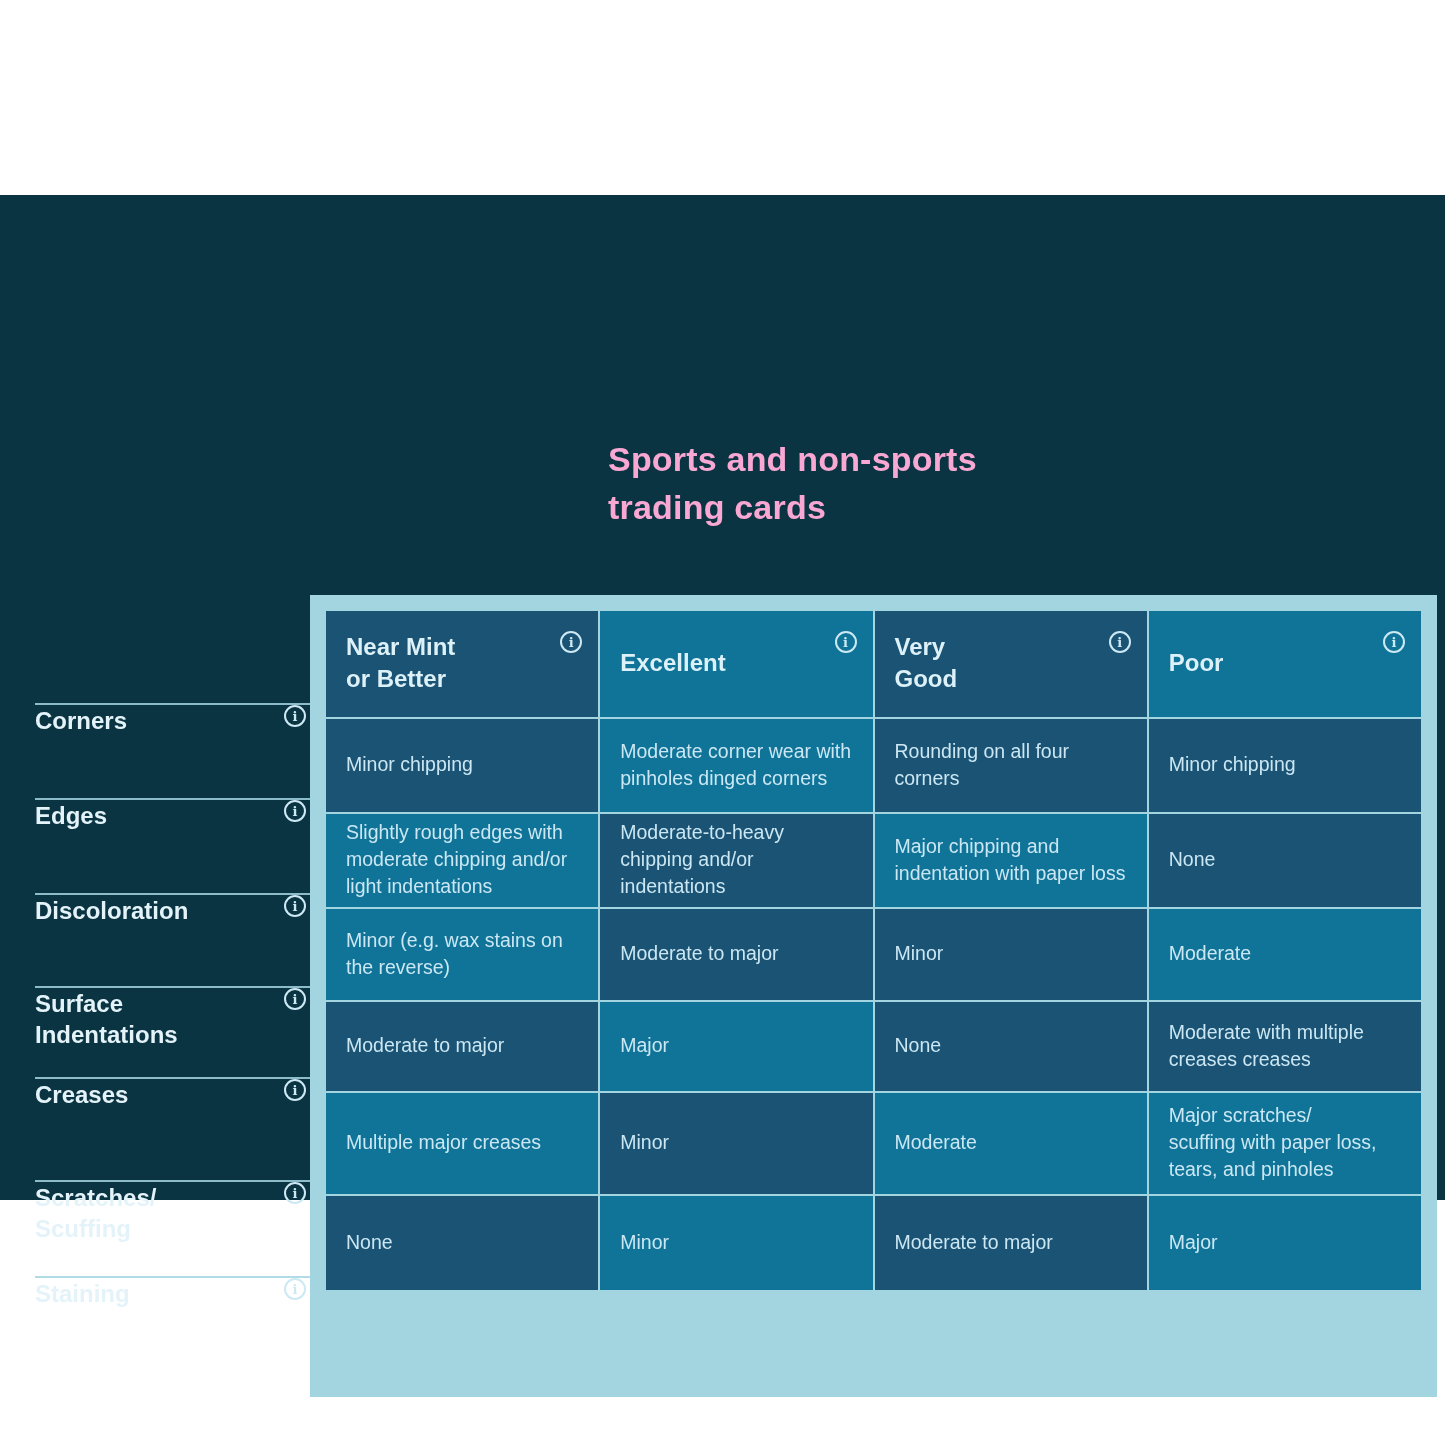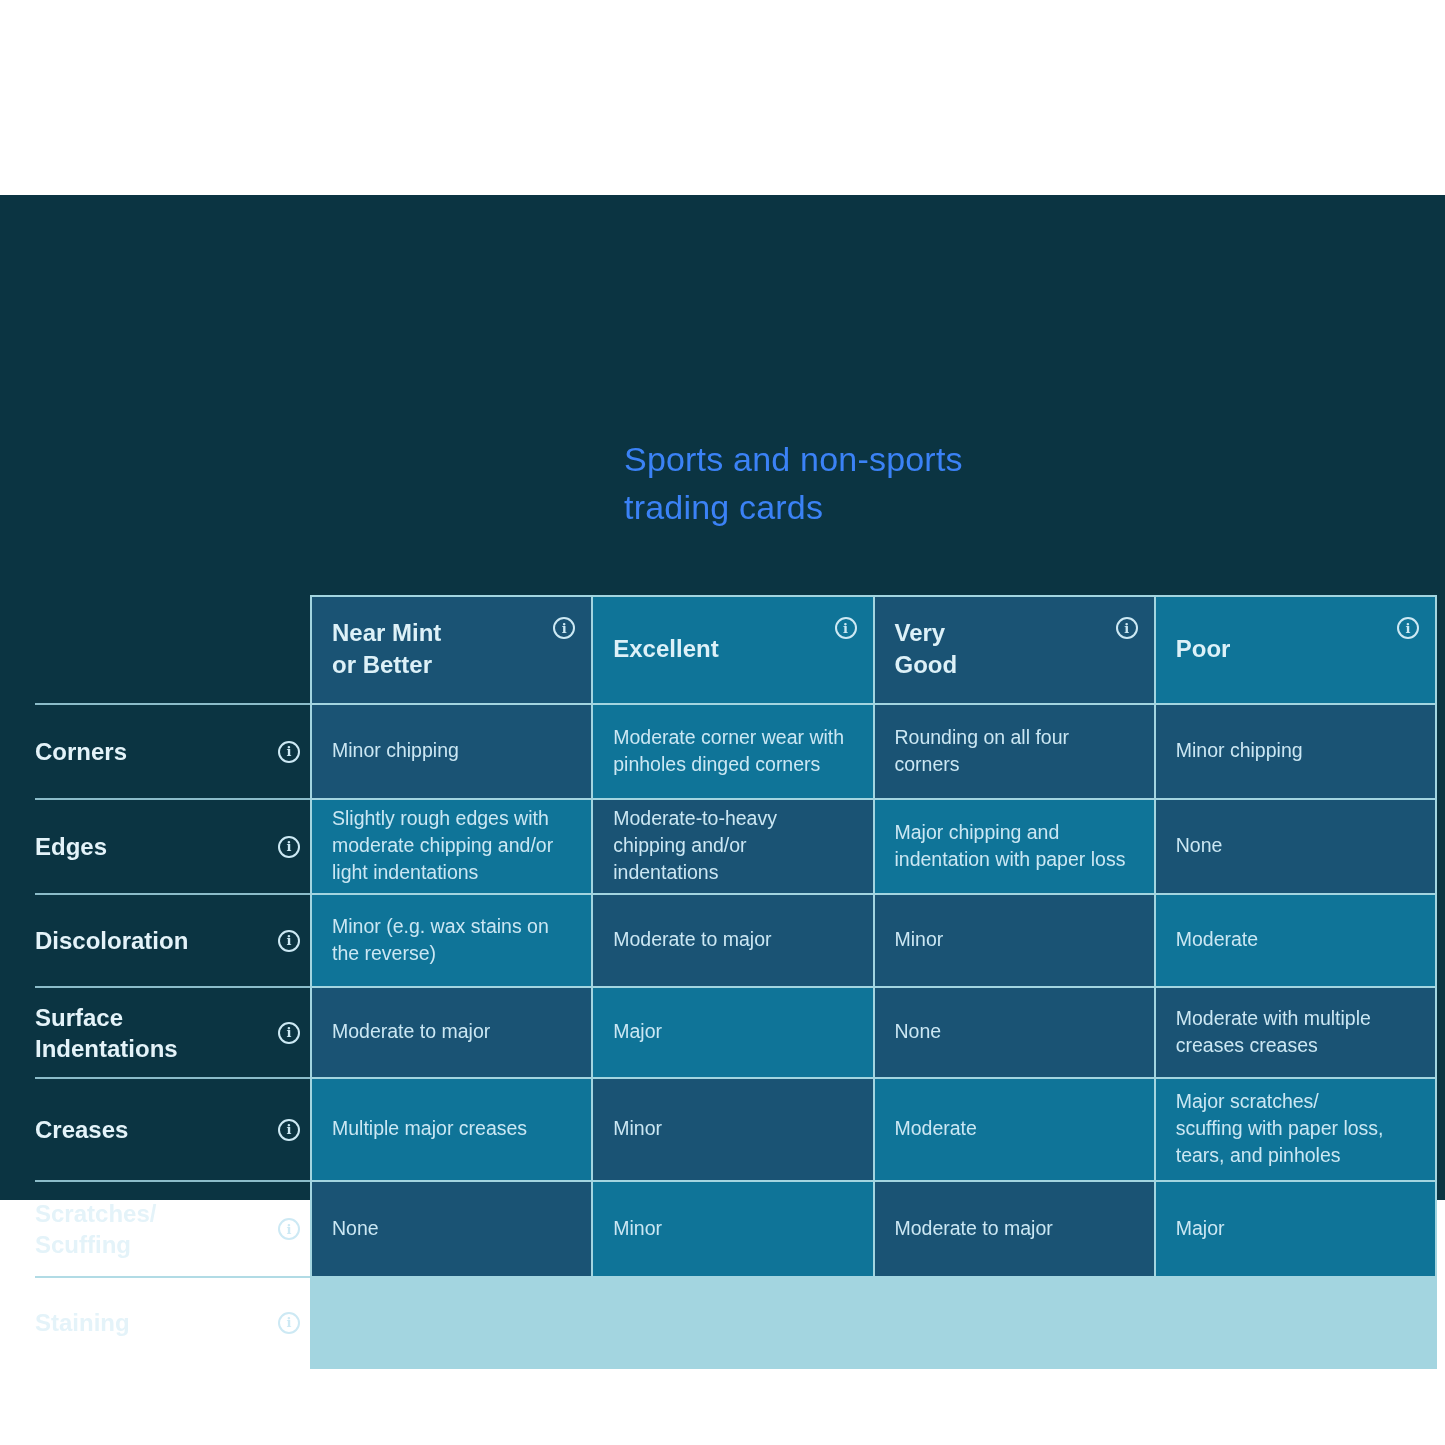--- a/index.html
+++ b/index.html
@@ -8,31 +8,31 @@
 
   .page { position: absolute; inset: 0; background: #ffffff; }
 
   .panel {
     position: absolute; left: 0; top: 195px; width: 1445px; height: 1005px;
     background: #0b3442;
   }
 
   .title {
     position: absolute; left: 608px; top: 240px;
-    font-size: 34px; font-weight: normal; line-height: 48px;
-    color: #3b82f6; white-space: pre-line; letter-spacing: 0.2px; margin-left: 16px;
+    font-size: 34px; font-weight: bold; line-height: 48px;
+    color: #f9a8d4; white-space: pre-line; letter-spacing: 0.2px;
   }
 
   
   .table-grid {
     position: absolute; left: 310px; top: 400px; width: 1127px;
     display: grid;
     grid-template-columns: repeat(4, 1fr);
     grid-template-rows: 106px 93px 93px 91px 89px 101px 94px 89px;
-    gap: 2px; padding: 2px;
+    gap: 2px; padding: 16px;
     background: #a3d5e0;
   }
   .cell {
     display: flex; align-items: center;
     padding: 10px 20px 12px 20px;
     color: #cbe7f3; font-size: 19.5px; line-height: 27px;
     position: relative;
   }
   .cell.dark  { background: #1a5374; }
   .cell.light { background: #0f7498; }
@@ -43,22 +43,22 @@
   }
   .hlabel { white-space: pre-line; }
 
   
   .label-grid {
     position: absolute; left: 35px; top: 508px; width: 275px;
     display: grid;
     grid-template-rows: 95px 95px 93px 91px 103px 96px 91px;
   }
   .labelcell {
-    display: flex; align-items: center; justify-content: space-between;
-    padding-right: 10px;
+    display: flex; align-items: flex-start; justify-content: space-between;
+    padding-right: 4px;
     border-top: 2px solid rgba(163, 213, 224, 0.85);
     color: #e4f3f9; font-weight: bold; font-size: 24px; line-height: 31px;
   }
   .rlabel { white-space: pre-line; }
 
   
   .info-icon {
     flex: none;
     width: 22px; height: 22px; border-radius: 50%;
     border: 2px solid #cde9f4;

